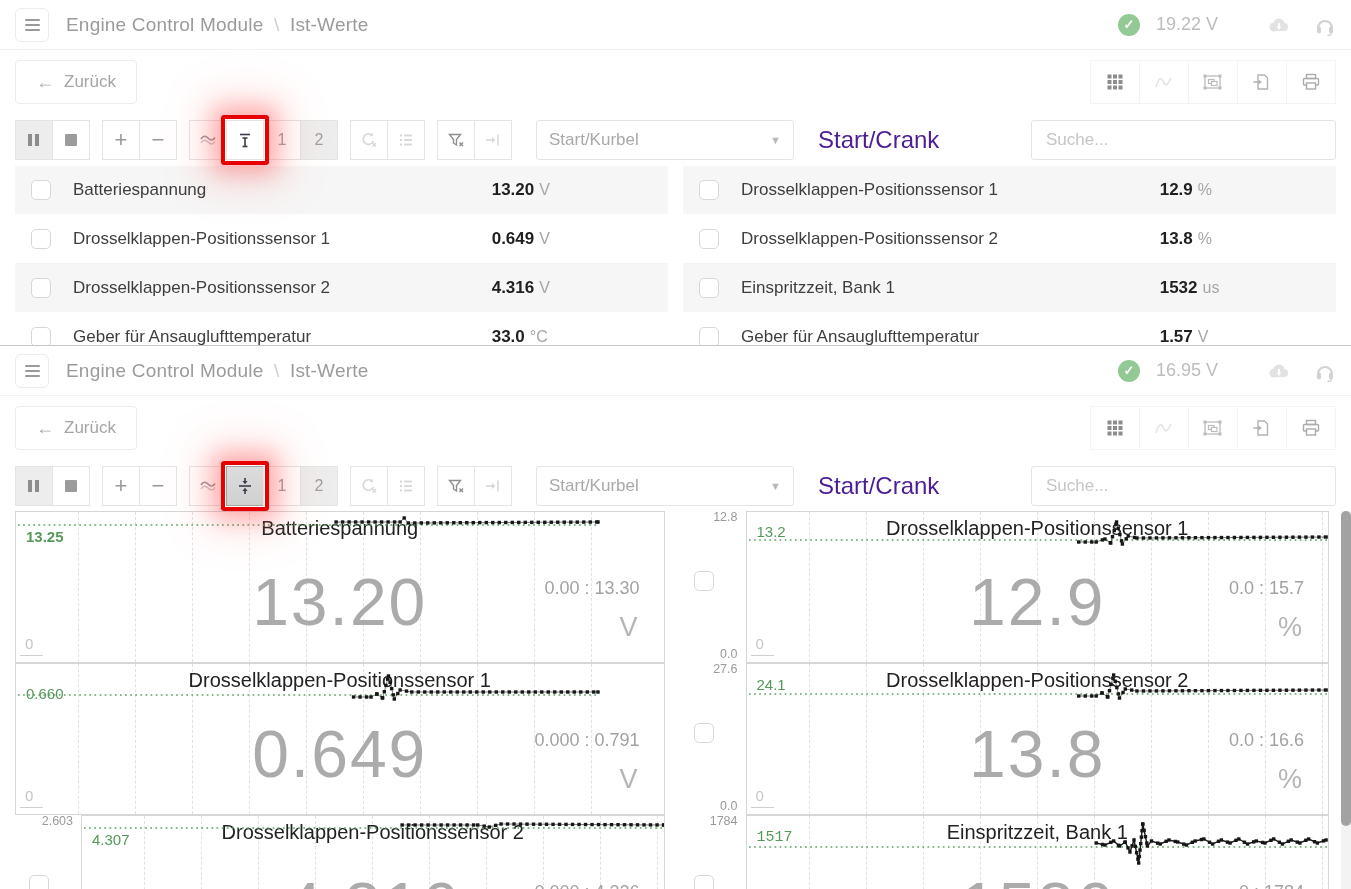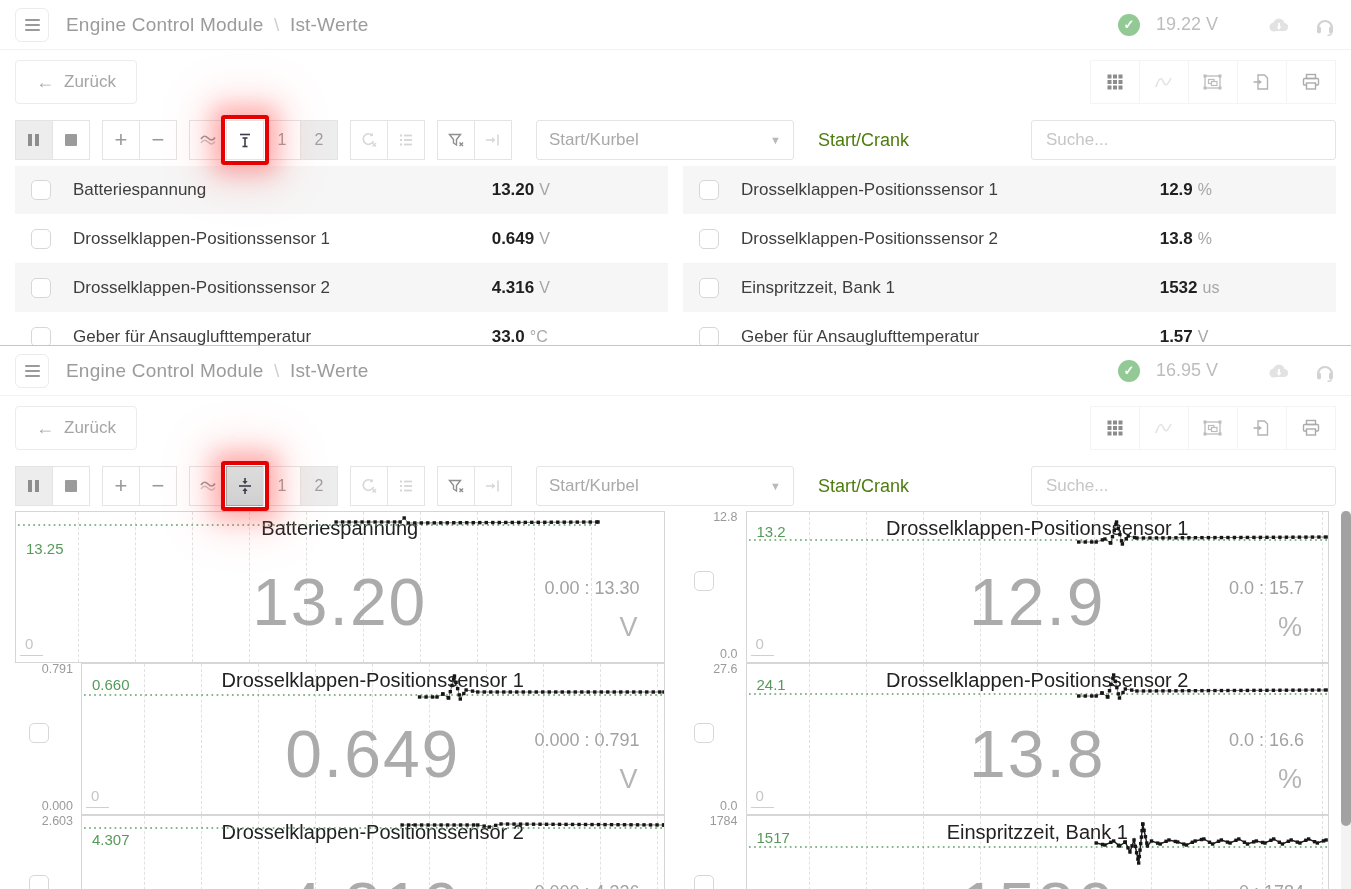--- a/index.html
+++ b/index.html
@@ -32,21 +32,21 @@
   .tgroup{display:flex;margin-right:12px}
   .tbtn{width:38px;height:40px;background:#fff;border:1px solid #e4e4e4;display:flex;align-items:center;justify-content:center;font-size:16px;color:#9f9f9f;cursor:pointer;position:relative;font-family:inherit}
   .tbtn+.tbtn{margin-left:-1px}
   .tbtn.active{background:#ededed}
   .tbtn.pressed{background:linear-gradient(#dcdcdc,#d0d0d0);border-color:#a3a3a3}
   .tsym{font-size:22px;color:#9a9a9a;line-height:0}
   .ring{position:absolute;inset:-6px;border:4px solid #e60000;border-radius:3px;pointer-events:none;z-index:6;
         box-shadow:0 0 22px 9px rgba(255,60,60,.35),0 0 46px 20px rgba(255,90,90,.14)}
   .dd{width:258px;height:40px;border:1px solid #e4e4e4;border-radius:3px;display:flex;align-items:center;padding:0 12px;color:#a9a9a9;font-size:17px;margin-right:24px;margin-left:12px;background:#fff;cursor:pointer}
   .dd .caret{margin-left:auto;color:#b9b9b9;font-size:11px}
-  .group-label{font-size:18px;color:#4d7c0f;margin-right:auto}
+  .group-label{font-size:24px;color:#4c1d95;margin-right:auto}
   .search{width:305px;height:40px;border:1px solid #e4e4e4;border-radius:3px;padding:0 14px;font-size:17px;color:#777;outline:none;font-family:inherit}
   .search::placeholder{color:#c6c6c6}
 
   
   .table{margin:6px 15px 0;display:grid;grid-template-columns:1fr 1fr;column-gap:15px;height:179px;overflow:hidden}
   .trow{height:49px;display:flex;align-items:center;padding:0 16px;position:relative;border-bottom:1px solid #f4f4f4}
   .trow.shade{background:#f6f6f6;border-bottom:1px solid #fff}
   .cbx{width:20px;height:20px;border:1px solid #d7d7d7;border-radius:5px;background:#fff;flex:none;cursor:pointer}
   .tname{margin-left:22px;font-size:17px;color:#3e3e3e}
   .tvalwrap{position:absolute;left:73%;display:flex;align-items:baseline;gap:5px}
@@ -546,21 +546,21 @@
             <div class="gridline" style="left: 518px;"></div>
             <div class="gridline" style="left: 461px;"></div>
             <div class="gridline" style="left: 404px;"></div>
             <div class="gridline" style="left: 347px;"></div>
             <div class="gridline" style="left: 290px;"></div>
             <div class="gridline" style="left: 233px;"></div>
             <div class="gridline" style="left: 176px;"></div>
             <div class="gridline" style="left: 119px;"></div>
             <div class="gridline" style="left: 62px;"></div>
           <div class="panel-title">Batteriespannung</div>
-          <div class="marker-label" style="top: 28px;">13.25</div>
+          <div class="marker-label" style="top: 16px; font-weight: bold;">13.25</div>
           <svg class="spark" width="582" height="50">
               <line x1="2" x2="580" y1="13" y2="13" stroke="#5ea162" stroke-width="1.6" stroke-dasharray="1.7 3.4"></line>
               <polyline points="320.1,10 384.12,10 388.194,6 392.26800000000003,11 582,10" fill="none" stroke="#444" stroke-width="0.7"></polyline>
               <rect x="318.40000000000003" y="8.3" width="3.4" height="3.4" fill="#161616"></rect>
               <rect x="324.90000000000003" y="8.3" width="3.4" height="3.4" fill="#161616"></rect>
               <rect x="331.40000000000003" y="8.3" width="3.4" height="3.4" fill="#161616"></rect>
               <rect x="337.90000000000003" y="8.3" width="3.4" height="3.4" fill="#161616"></rect>
               <rect x="344.40000000000003" y="8.3" width="3.4" height="3.4" fill="#161616"></rect>
               <rect x="350.90000000000003" y="8.3" width="3.4" height="3.4" fill="#161616"></rect>
               <rect x="357.40000000000003" y="8.3" width="3.4" height="3.4" fill="#161616"></rect>
@@ -682,38 +682,33 @@
               <rect x="580.3" y="23.3" width="3.4" height="3.4" fill="#161616"></rect>
             </svg>
           <div class="big-value">12.9</div>
           <div class="range">0.0 : 15.7</div>
           <div class="unit">%</div>
           <div class="origin">0</div>
         </div>
       </div>
 
       <div class="cell">
-        <div class="gutter">
-          <span class="ax-max">0.791</span>
-          <span class="cbx"></span>
-          <span class="ax-min">0.000</span>
-        </div>
         <div class="panel">
             <div class="gridline" style="left: 575px;"></div>
             <div class="gridline" style="left: 518px;"></div>
             <div class="gridline" style="left: 461px;"></div>
             <div class="gridline" style="left: 404px;"></div>
             <div class="gridline" style="left: 347px;"></div>
             <div class="gridline" style="left: 290px;"></div>
             <div class="gridline" style="left: 233px;"></div>
             <div class="gridline" style="left: 176px;"></div>
             <div class="gridline" style="left: 119px;"></div>
             <div class="gridline" style="left: 62px;"></div>
           <div class="panel-title">Drosselklappen-Positionssensor 1</div>
-          <div class="marker-label" style="top: 12px;">0.660</div>
+          <div class="marker-label" style="top: 21px;">0.660</div>
           <svg class="spark" width="582" height="50">
               <line x1="2" x2="580" y1="31" y2="31" stroke="#5ea162" stroke-width="1.6" stroke-dasharray="1.7 3.4"></line>
               <polyline points="337.56,33 355.02,33 360.84,30 366.66,34 372.48,12 378.3,35 384.12,26 395.76000000000005,28 582,28" fill="none" stroke="#444" stroke-width="0.7"></polyline>
               <rect x="335.86" y="31.3" width="3.4" height="3.4" fill="#161616"></rect>
               <rect x="342.36" y="31.3" width="3.4" height="3.4" fill="#161616"></rect>
               <rect x="348.86" y="31.3" width="3.4" height="3.4" fill="#161616"></rect>
               <rect x="353.32" y="31.3" width="3.4" height="3.4" fill="#161616"></rect>
               <rect x="359.0975996301176" y="28.321855860764124" width="3.4" height="3.4" fill="#161616"></rect>
               <rect x="359.14" y="28.3" width="3.4" height="3.4" fill="#161616"></rect>
               <rect x="364.49680956194624" y="31.981656056320436" width="3.4" height="3.4" fill="#161616"></rect>
@@ -930,21 +925,21 @@
             <div class="gridline" style="left: 518px;"></div>
             <div class="gridline" style="left: 461px;"></div>
             <div class="gridline" style="left: 404px;"></div>
             <div class="gridline" style="left: 347px;"></div>
             <div class="gridline" style="left: 290px;"></div>
             <div class="gridline" style="left: 233px;"></div>
             <div class="gridline" style="left: 176px;"></div>
             <div class="gridline" style="left: 119px;"></div>
             <div class="gridline" style="left: 62px;"></div>
           <div class="panel-title">Einspritzzeit, Bank 1</div>
-          <div class="marker-label" style="top: 13px;">1517</div>
+          <div class="marker-label" style="top: 13px; font-family: Liberation Mono, monospace;">1517</div>
           <svg class="spark" width="582" height="50">
               <line x1="2" x2="580" y1="31" y2="31" stroke="#5ea162" stroke-width="1.6" stroke-dasharray="1.7 3.4"></line>
               <polyline points="349.2,27 357.93,29 366.66,25 372.48,30 378.3,26 382.95599999999996,36 387.03000000000003,24 391.686,47 395.76000000000005,8 400.41599999999994,30 404.48999999999995,25 413.21999999999997,28 421.95,24 430.68,26 439.41,29 448.14,25 456.87,23 465.6,28 474.33,24 483.06,27 491.78999999999996,23 500.52,28 509.25,25 517.98,27 526.71,23 535.44,28 544.1700000000001,24 552.9,27 561.63,23 570.36,27 579.09,24" fill="none" stroke="#1b1b1b" stroke-width="1.4"></polyline>
               <rect x="347.5" y="25.3" width="3.4" height="3.4" fill="#161616"></rect>
               <rect x="353.83585881858795" y="26.75151404778647" width="3.4" height="3.4" fill="#161616"></rect>
               <rect x="356.23" y="27.3" width="3.4" height="3.4" fill="#161616"></rect>
               <rect x="362.1392417857788" y="24.59244362621822" width="3.4" height="3.4" fill="#161616"></rect>
               <rect x="364.96000000000004" y="23.3" width="3.4" height="3.4" fill="#161616"></rect>
               <rect x="369.8903808847665" y="27.535722409593166" width="3.4" height="3.4" fill="#161616"></rect>
               <rect x="370.78000000000003" y="28.3" width="3.4" height="3.4" fill="#161616"></rect>

